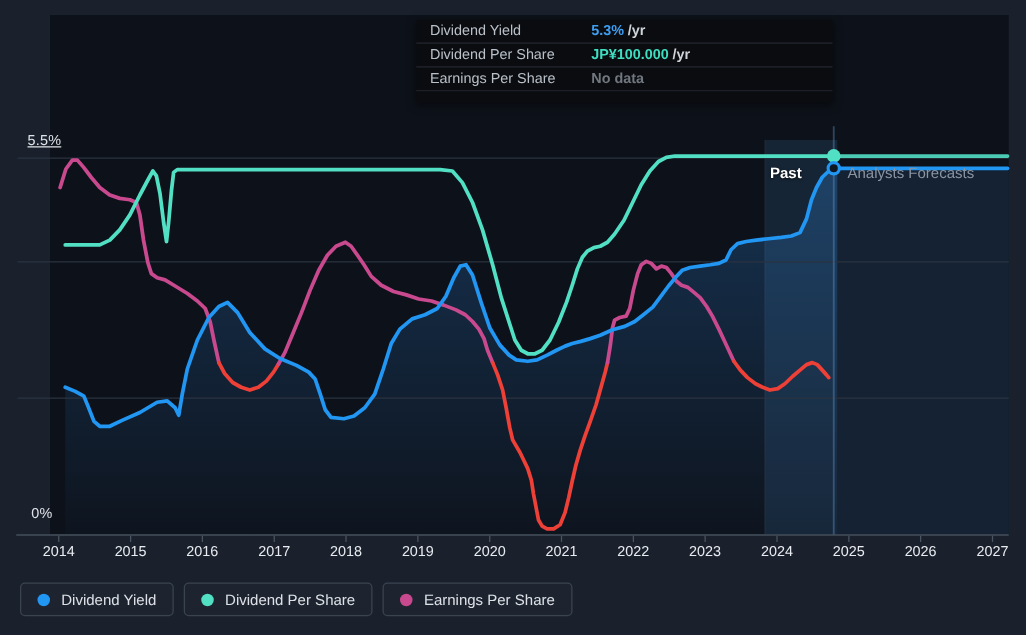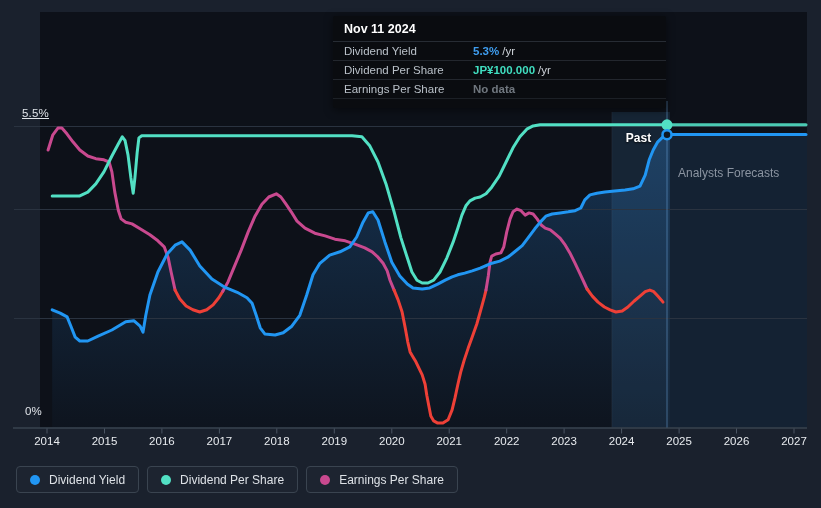--- a/index.html
+++ b/index.html
@@ -2,34 +2,34 @@
 <html><head>
 <meta charset="utf-8">
 <style>
   html,body{margin:0;padding:0;background:#11151d;}
   .stage{position:relative;width:821px;height:508px;background:#1a212d;overflow:hidden;
          font-family:"Liberation Sans",sans-serif;color:#e8ebef;}
   .stage svg{position:absolute;left:0;top:0;}
   .ylab{position:absolute;font-size:11.5px;color:#dfe3e8;letter-spacing:.2px;}
   .ylab-top{left:22px;top:107px;text-decoration:underline;}
   .ylab-bottom{left:25px;top:405px;}
-  .past-label{position:absolute;left:616px;top:131px;width:45px;text-align:center;
+  .past-label{position:absolute;left:616px;top:131px;width:45px;text-align:left;
               font-size:12px;font-weight:bold;color:#ffffff;text-shadow:0 1px 2px rgba(0,0,0,.8);}
-  .forecast-label{position:absolute;left:678px;top:131px;font-size:12px;color:#8b94a1;margin-top:35px;}
+  .forecast-label{position:absolute;left:678px;top:131px;font-size:12px;color:#8b94a1;}
   .tooltip{position:absolute;left:333px;top:16px;width:333px;background:#0a0c10;
            border-radius:2px;box-shadow:0 2px 8px rgba(0,0,0,.5);z-index:5;}
   .tt-title{padding:6px 11px 5px 11px;font-size:12.5px;font-weight:bold;color:#ffffff;
             border-bottom:1px solid #272c34;}
   .tt-row{display:flex;align-items:center;padding:2px 11px;height:14px;
           border-bottom:1px solid #23272e;font-size:11.5px;}
   .tt-row:last-child{border-bottom:1px solid #1c2026;}
   .tooltip::after{content:"";display:block;height:9px;}
   .tt-label{width:104px;color:#b9c0c8;}
   .tt-val{font-weight:bold;margin-left:25px;}
-  .tt-suffix{color:#cfd4da;margin-left:3px;font-weight:normal;}
+  .tt-suffix{color:#cfd4da;margin-left:3px;font-weight:bold;}
   .legend{position:absolute;left:16px;top:466px;display:flex;gap:8px;}
   .legend-item{display:flex;align-items:center;height:25px;padding:0 13px;
                border:1px solid #3a4450;border-radius:4px;background:rgba(255,255,255,0.015);
                font-size:12px;color:#dde1e6;cursor:pointer;}
   .legend-dot{width:10px;height:10px;border-radius:50%;margin-right:9px;flex:0 0 auto;}
 </style>
 </head>
 <body>
 
 <div class="stage">
@@ -92,21 +92,20 @@
       <circle cx="666.9933999999979" cy="134.6472" r="4.5" fill="#0e1722" stroke="#2196f3" stroke-width="2.5"></circle>
     </svg>
 
   <div class="ylab ylab-top">5.5%</div>
   <div class="ylab ylab-bottom">0%</div>
 
   <div class="past-label">Past</div>
   <div class="forecast-label">Analysts Forecasts</div>
 
   <div class="tooltip">
-    <div class="tt-title">Nov 11 2024</div>
     <div class="tt-row">
       <span class="tt-label">Dividend Yield</span>
       <span class="tt-val" id="ttv0" style="color: rgb(63, 158, 240);">5.3%</span>
       <span class="tt-suffix">/yr</span>
     </div>
     <div class="tt-row">
       <span class="tt-label">Dividend Per Share</span>
       <span class="tt-val" id="ttv1" style="color: rgb(64, 222, 192);">JP¥100.000</span>
       <span class="tt-suffix">/yr</span>
     </div>

